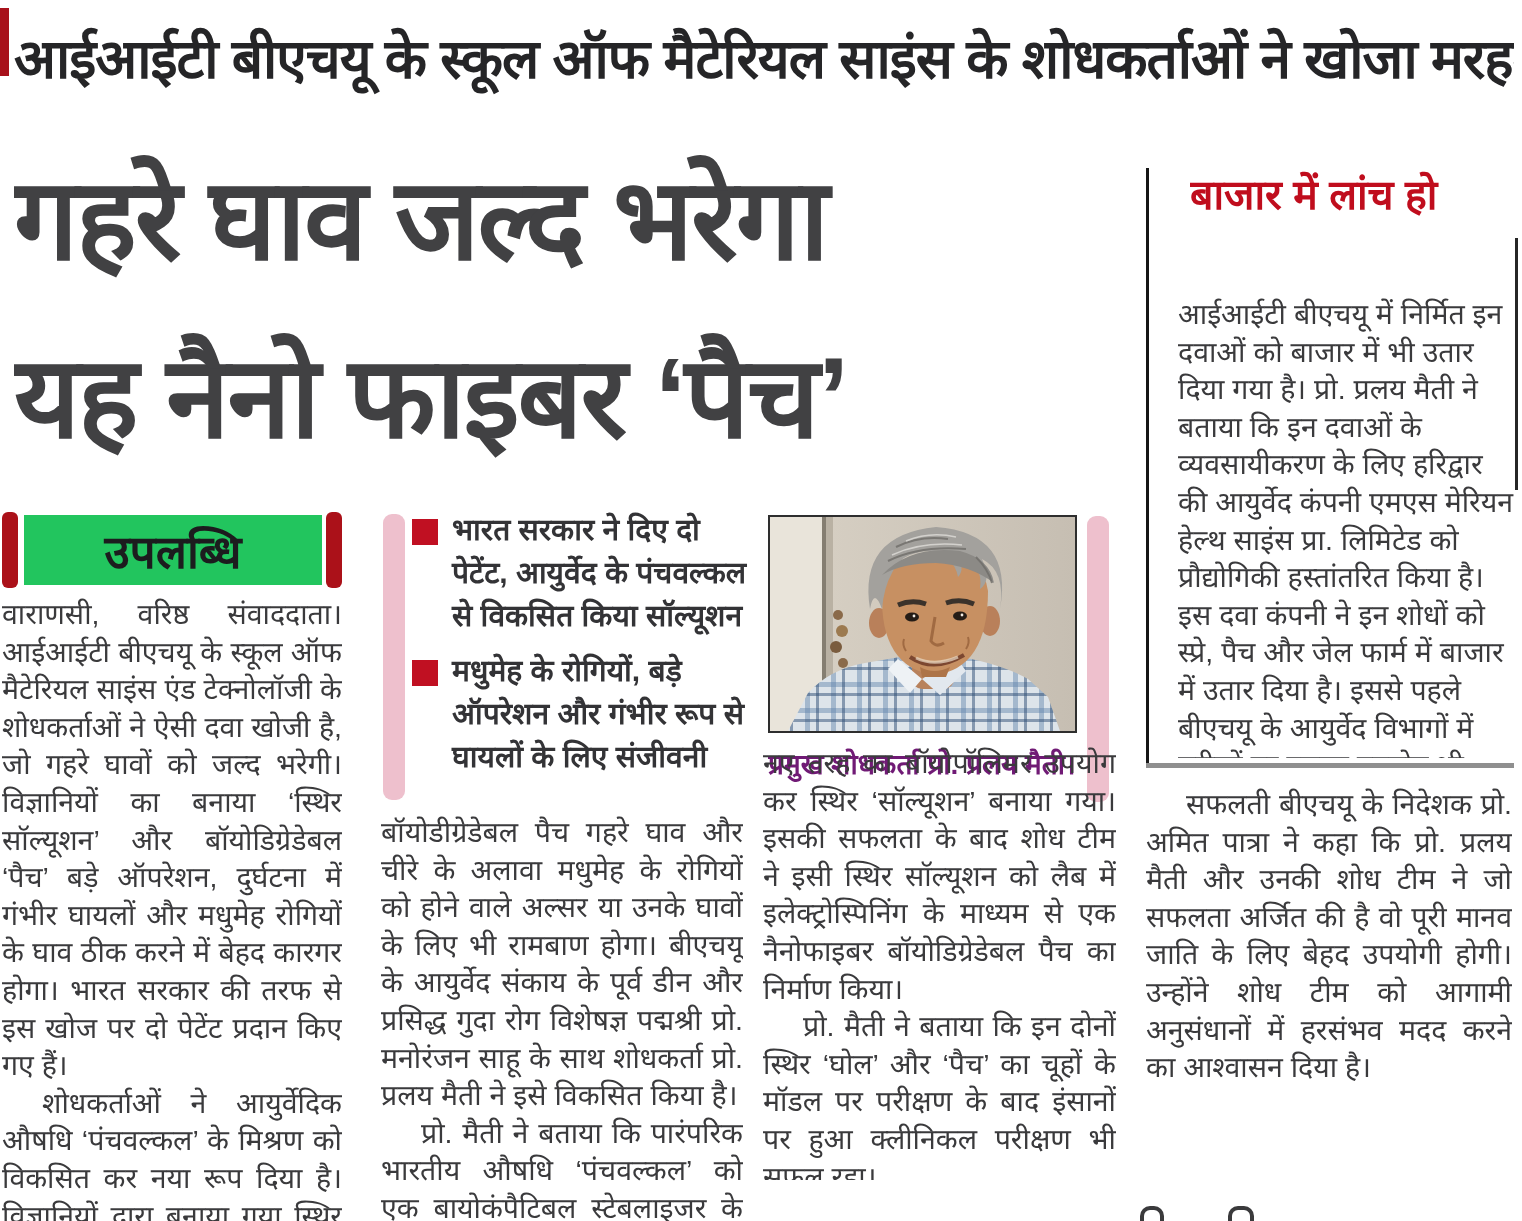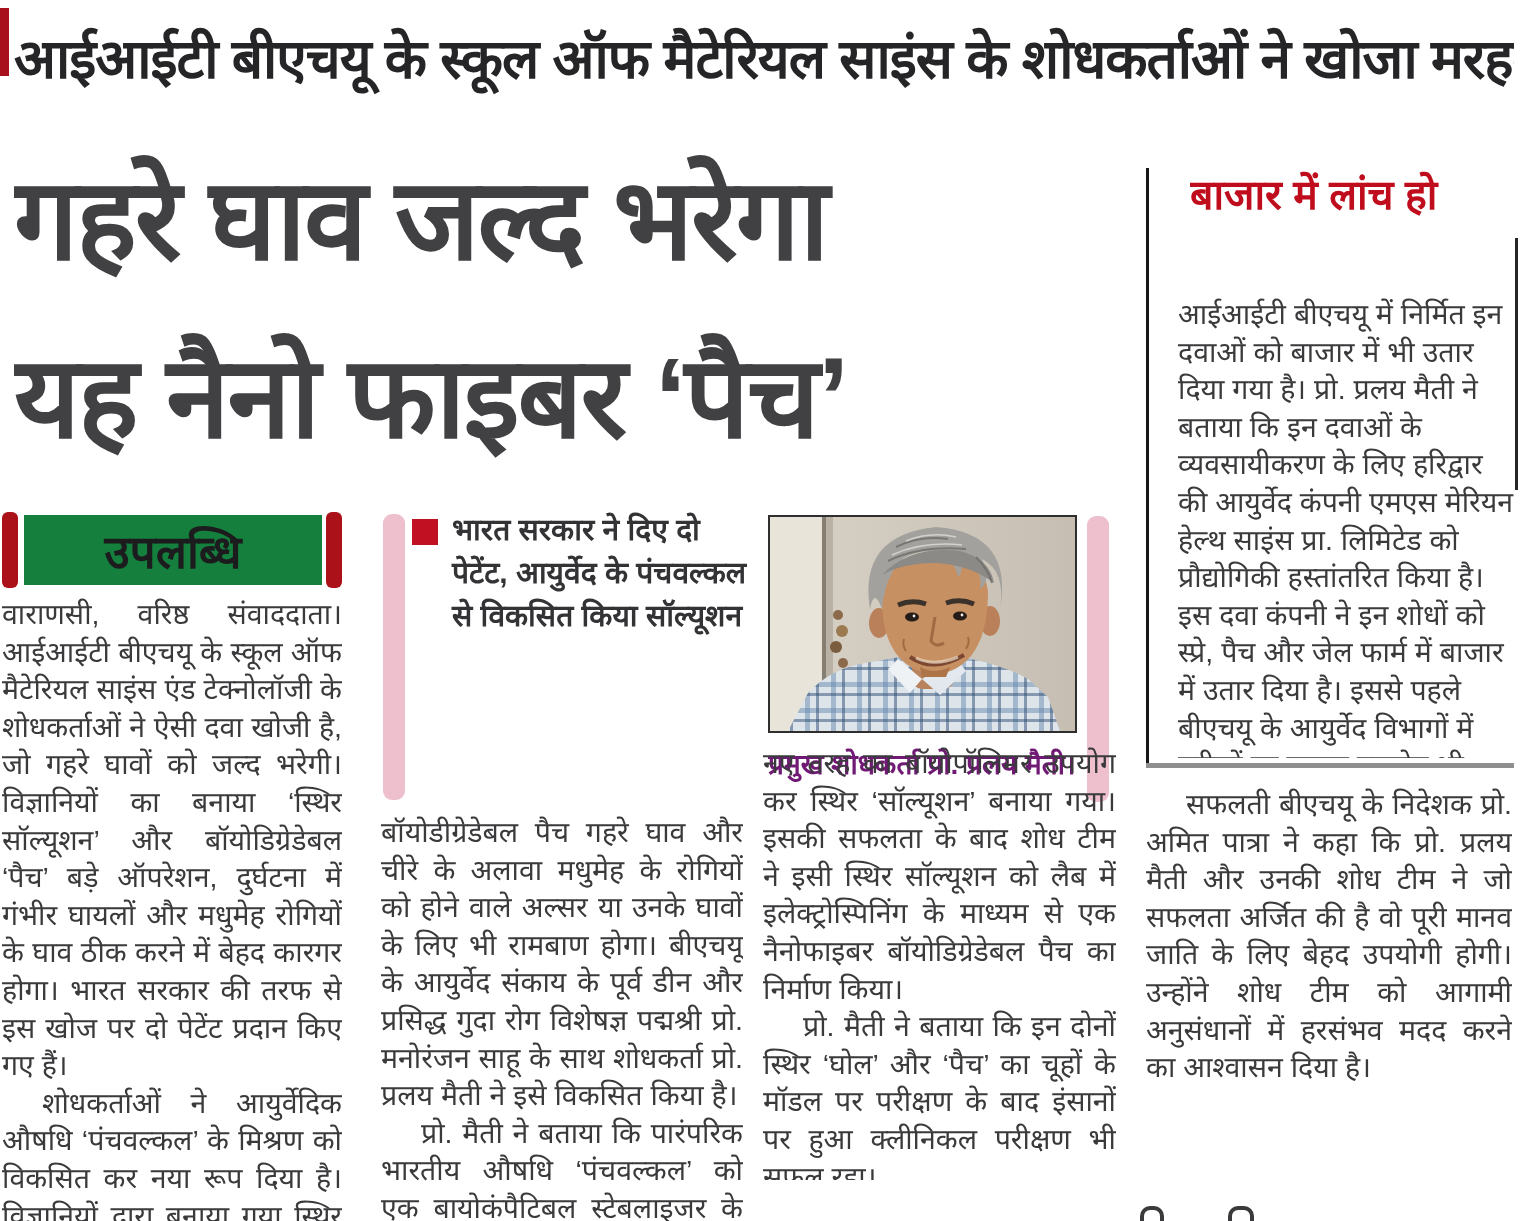--- a/index.html
+++ b/index.html
@@ -17,21 +17,21 @@
     position:absolute;left:10px;top:127px;width:1135px;margin:4px;
     font-size:114px;line-height:178px;font-weight:700;color:#414143;
     letter-spacing:-2px;overflow:hidden;
   }
   .headline span{display:block;white-space:nowrap;}
   
   .badge-bar{position:absolute;width:16px;height:76px;background:#ab1119;border-radius:6px;}
   .badge-bar.left{left:2px;top:512px;}
   .badge-bar.right{left:326px;top:512px;}
   .badge-box{
-    position:absolute;left:24px;top:515px;width:298px;height:70px;background:#15803d;
+    position:absolute;left:24px;top:515px;width:298px;height:70px;background:#22c55e;
     display:flex;align-items:center;justify-content:center;
   }
   .badge-box .label{font-size:46px;font-weight:700;color:#1c1c1e;}
   
   .body-col{
     position:absolute;font-size:28.5px;line-height:37.6px;text-align:justify;
     color:#3a3a3c;overflow:hidden;
   }
   .body-col p{margin:0;}
   .body-col p.indent{text-indent:40px;}
@@ -101,20 +101,24 @@
   <div class="body-col col1">
     <p>वाराणसी, वरिष्ठ संवाददाता। आईआईटी बीएचयू के स्कूल ऑफ मैटेरियल साइंस एंड टेक्नोलॉजी के शोधकर्ताओं ने ऐसी दवा खोजी है, जो गहरे घावों को जल्द भरेगी। विज्ञानियों का बनाया ‘स्थिर सॉल्यूशन’ और बॉयोडिग्रेडेबल ‘पैच’ बड़े ऑपरेशन, दुर्घटना में गंभीर घायलों और मधुमेह रोगियों के घाव ठीक करने में बेहद कारगर होगा। भारत सरकार की तरफ से इस खोज पर दो पेटेंट प्रदान किए गए हैं।</p>
     <p class="indent">शोधकर्ताओं ने आयुर्वेदिक औषधि ‘पंचवल्कल’ के मिश्रण को विकसित कर नया रूप दिया है। विज्ञानियों द्वारा बनाया गया स्थिर सॉल्यूशन और</p>
   </div>
 
   <div class="pink-bar left"></div>
   <div class="bullets">
     <div class="bullet-item">
       <span class="bullet-marker"></span>
       <span>भारत सरकार ने दिए दो पेटेंट, आयुर्वेद के पंचवल्कल से विकसित किया सॉल्यूशन</span>
+    </div>
+    <div class="bullet-item">
+      <span class="bullet-marker"></span>
+      <span>मधुमेह के रोगियों, बड़े ऑपरेशन और गंभीर रूप से घायलों के लिए संजीवनी</span>
     </div>
   </div>
 
   <div class="photo-frame">
     <svg viewBox="0 0 305 214">
       <defs>
         <pattern id="plaid" width="26" height="26" patternUnits="userSpaceOnUse">
           <rect width="26" height="26" fill="#dde4ea"></rect>
           <rect x="0" y="9" width="26" height="5" fill="rgba(95,130,170,0.45)"></rect>
           <rect x="9" y="0" width="5" height="26" fill="rgba(95,130,170,0.45)"></rect>

